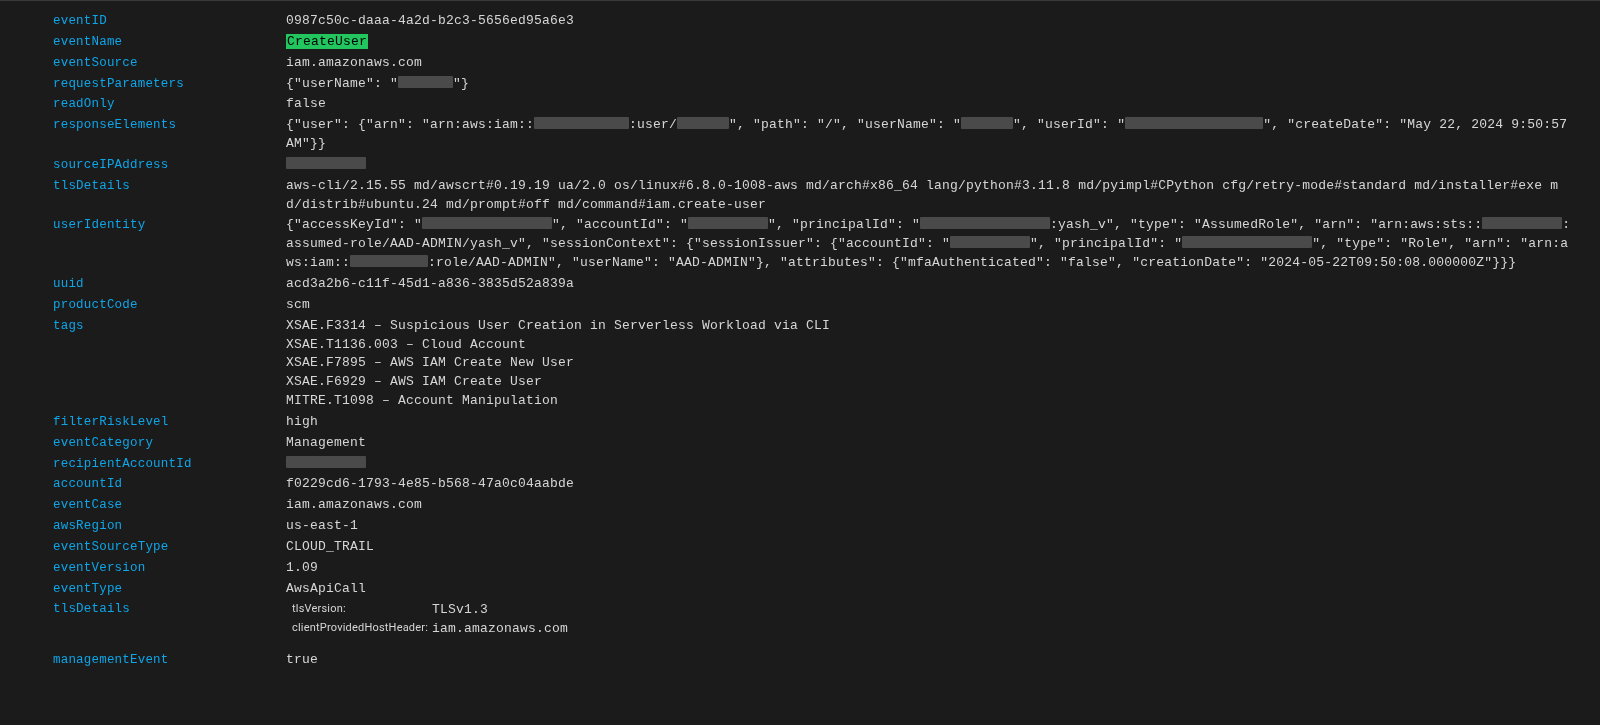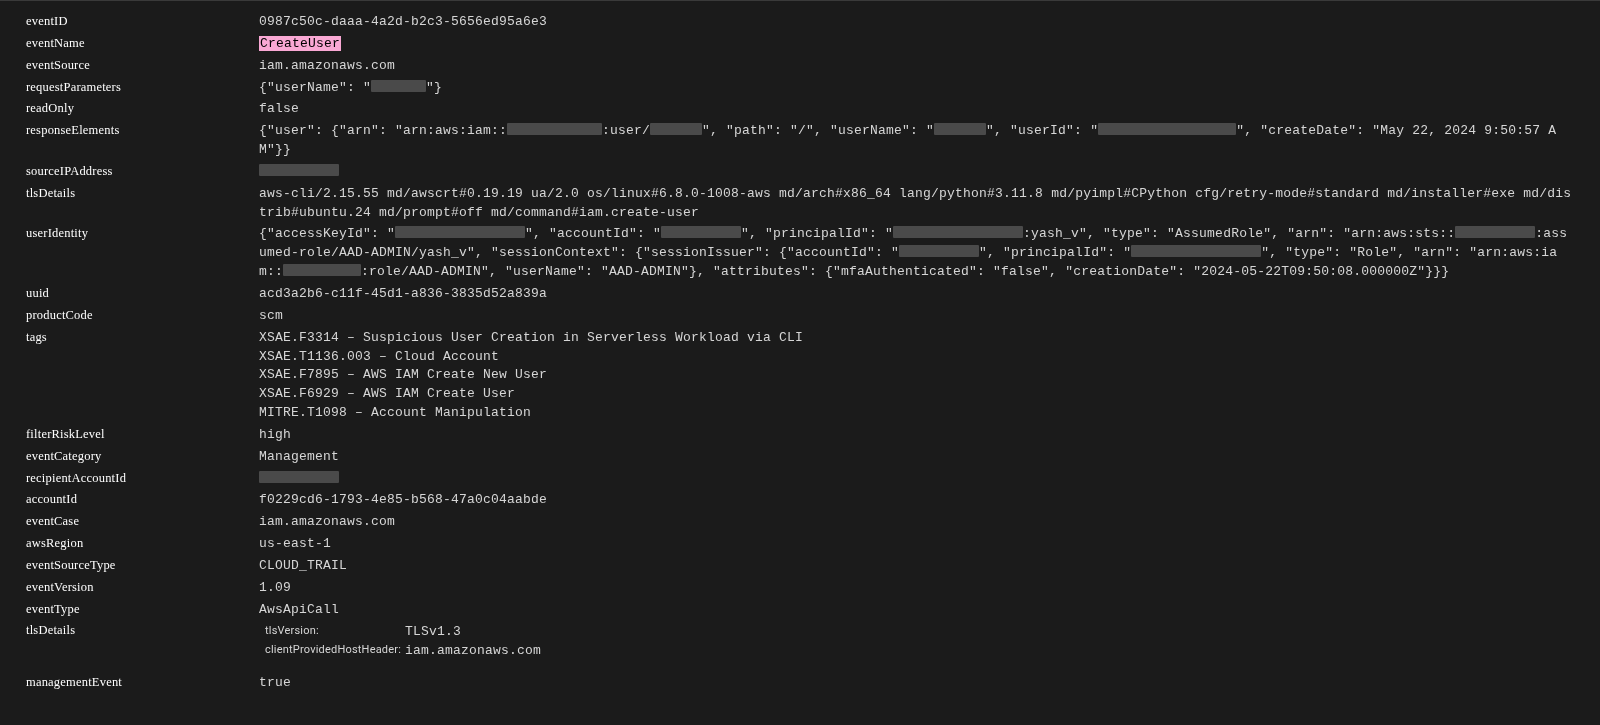--- a/index.html
+++ b/index.html
@@ -19,45 +19,46 @@
     border-top: 1px solid #3a3a3a;
     padding: 10px 0 0 0;
   }
   .row {
     display: flex;
     align-items: baseline;
     padding: 1px 26px;
   }
   .label {
     flex: 0 0 225px;
-    color: #ffffff;
-    font-family: Liberation Serif, serif;
+    color: #0ea5e9;
+    font-family: Liberation Mono, monospace;
     font-size: 12.5px;
     white-space: nowrap;
     padding-right: 8px;
+    margin-left: 27px;
   }
   .value {
     flex: 1 1 auto;
     white-space: pre-wrap;
     word-break: break-all;
   }
   .value span, .value mark, .value .redact, .value .tls-val {
     font-family: inherit;
   }
   .redact {
     display: inline-block;
     background: #4a4a4a;
     color: #4a4a4a;
     user-select: none;
     border-radius: 1px;
     height: 12px;
     vertical-align: -1px;
   }
   mark.hl {
-    background: #f9a8d4;
+    background: #22c55e;
     color: #000;
     padding: 0 1px;
   }
   .tags-line { display:block; }
   .tls-nested {
     padding-left: 6px;
   }
   .tls-row { display:flex; }
   .tls-key {
     flex: 0 0 140px;

